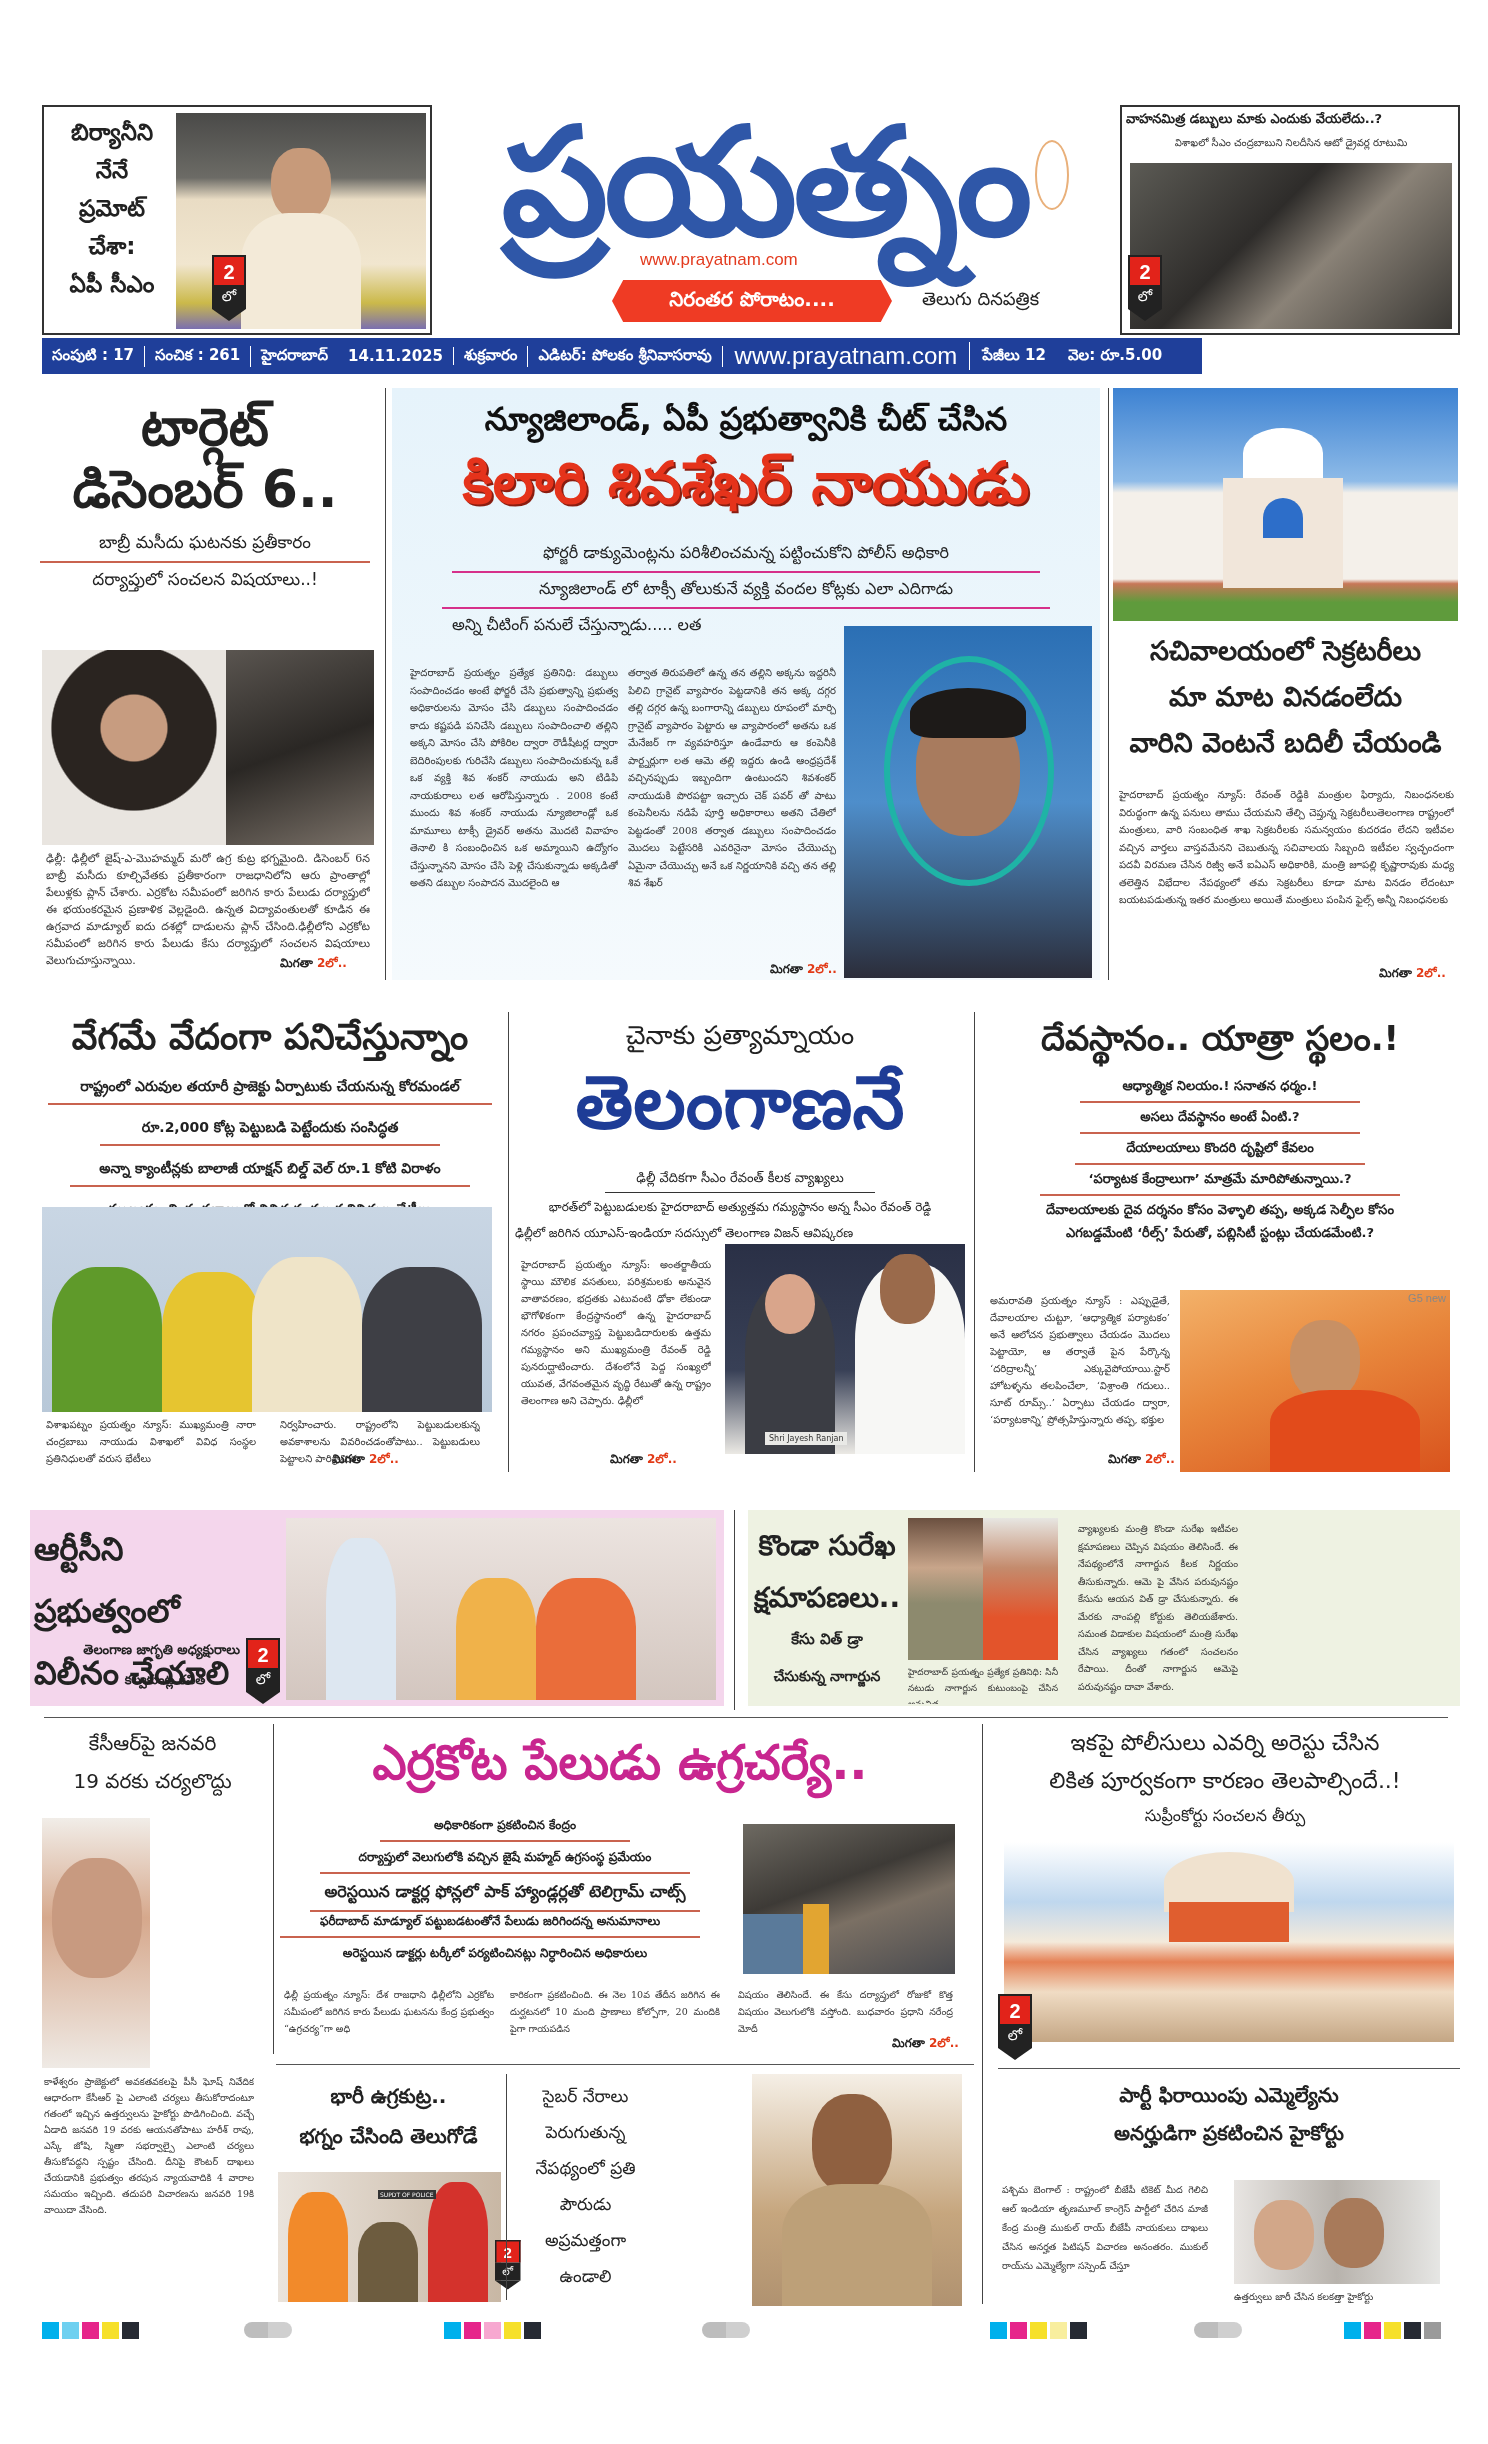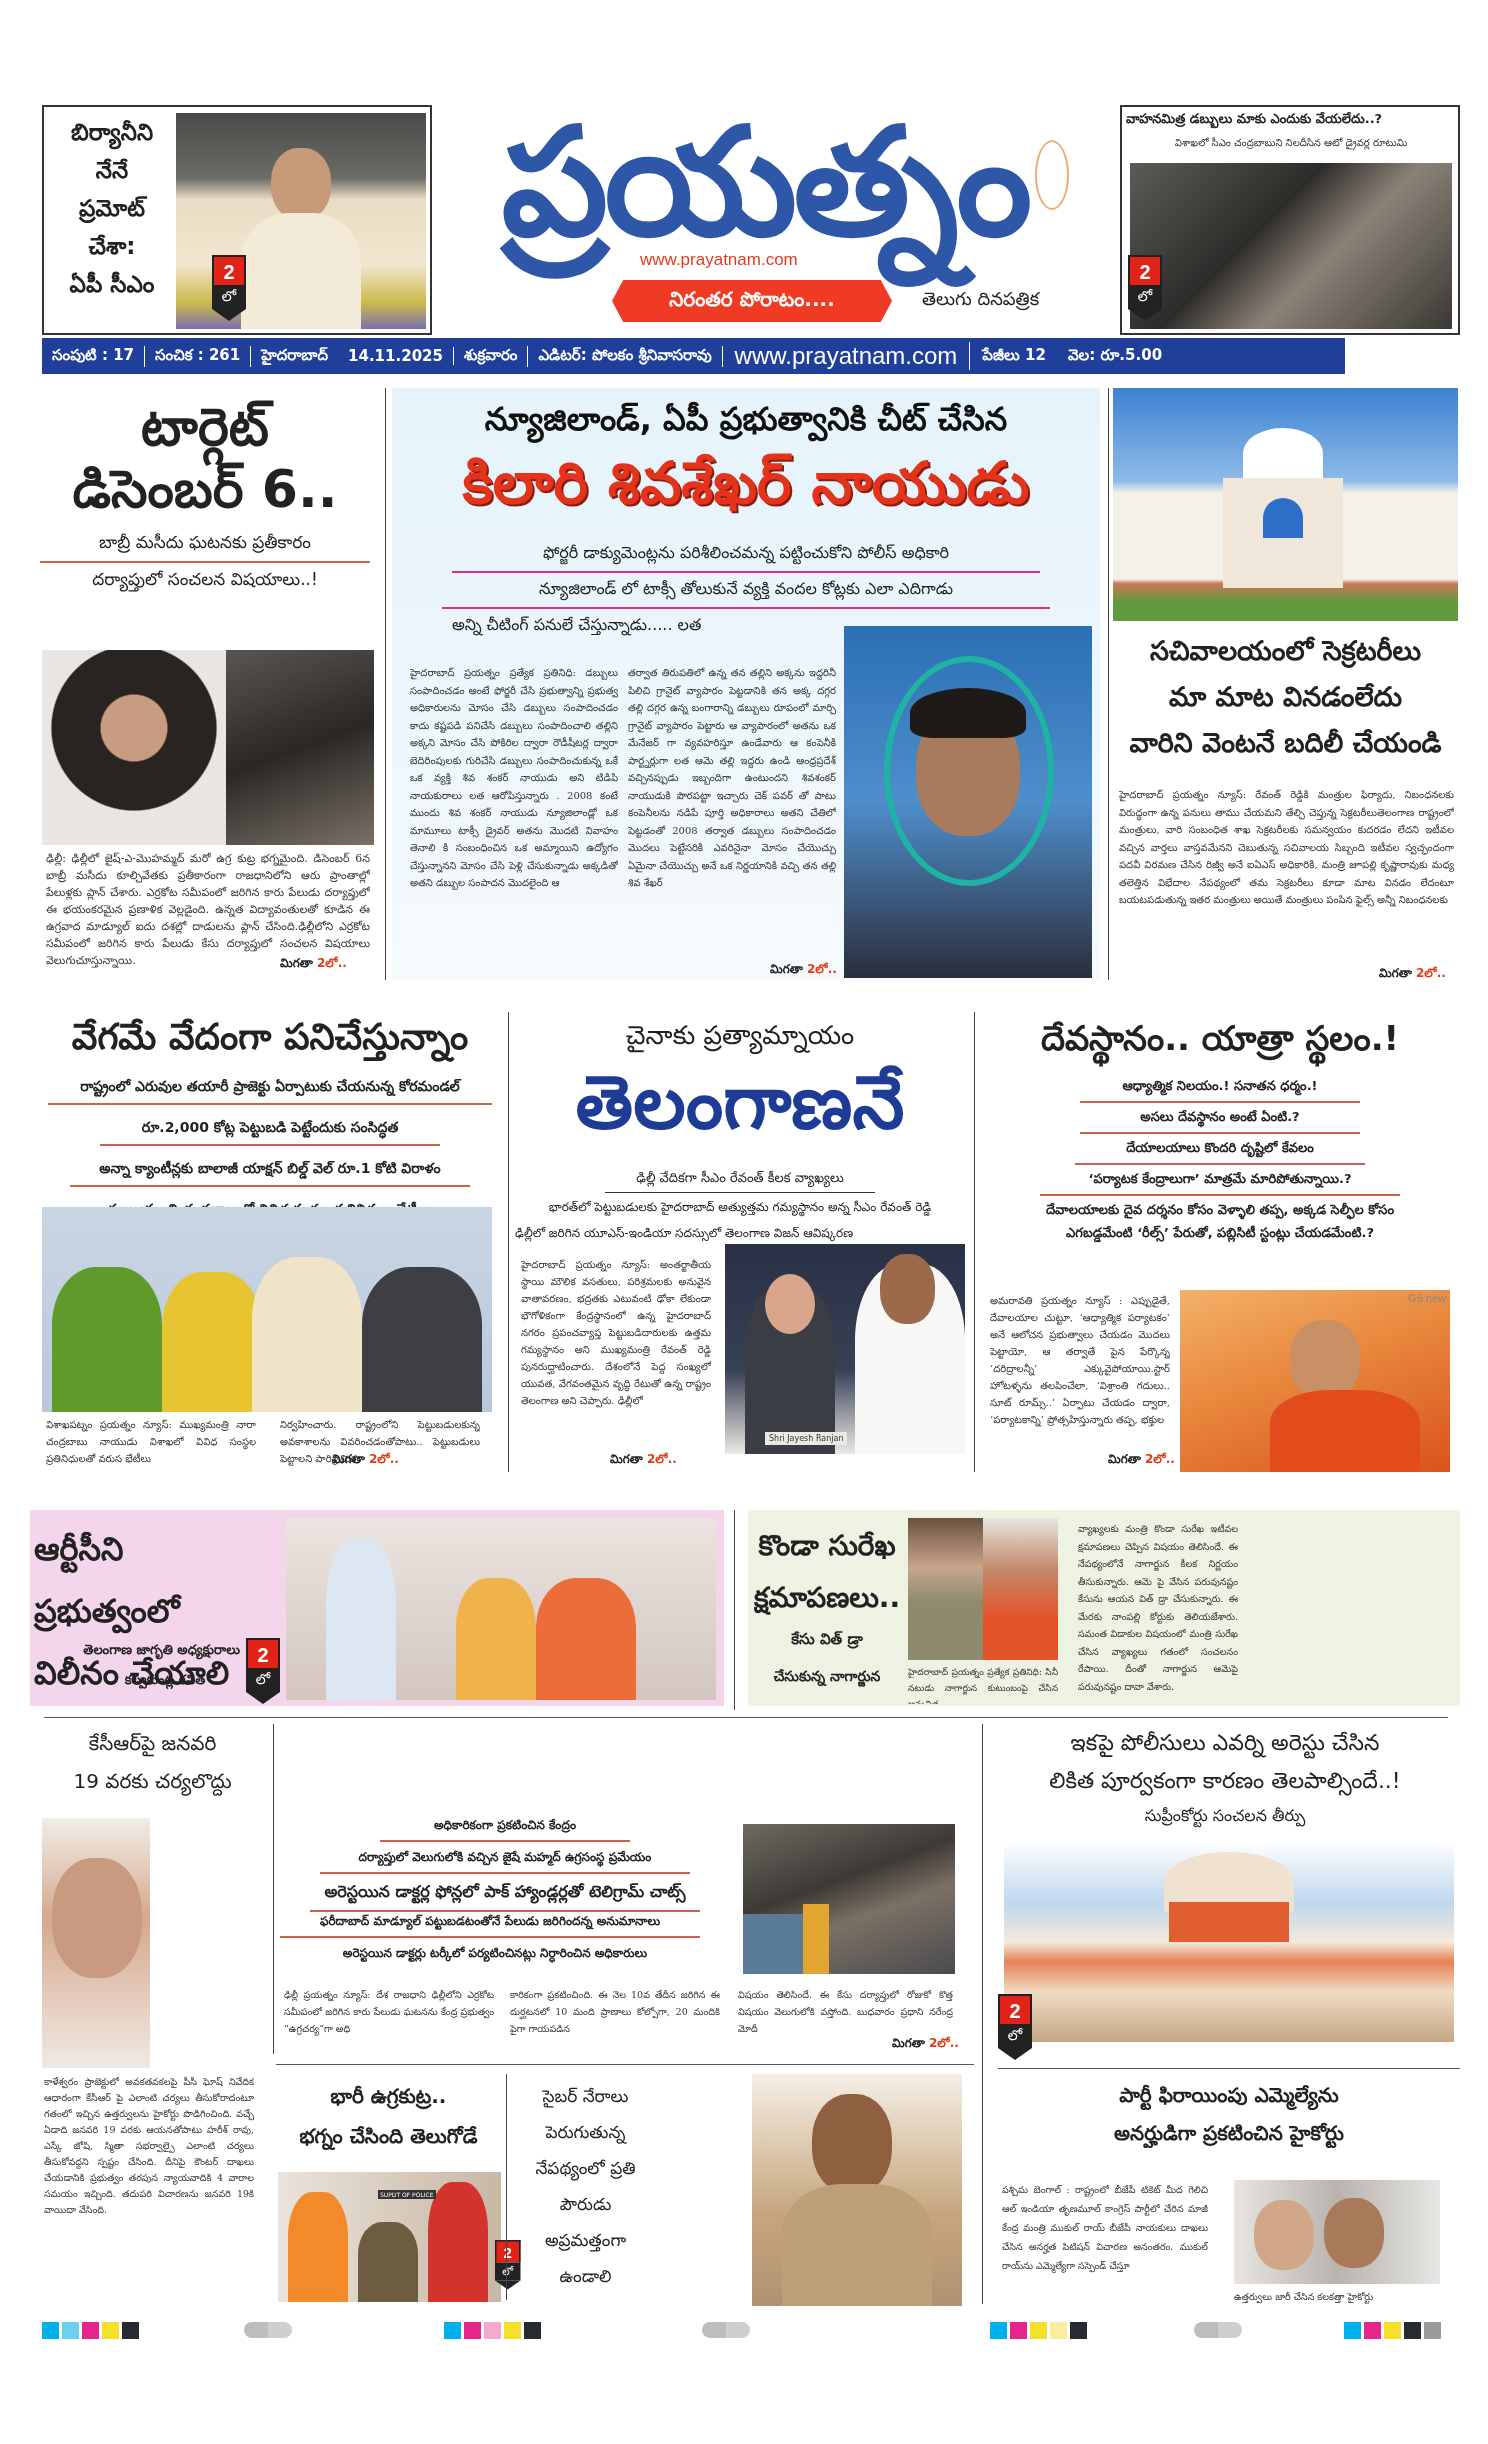--- a/index.html
+++ b/index.html
@@ -59,21 +59,21 @@
   <div class="abs" style="left:4px;top:4px;width:330px;font-size:13px;font-weight:bold;color:#222;white-space:nowrap;overflow:hidden">వాహనమిత్ర డబ్బులు మాకు ఎందుకు వేయలేదు..?</div>
   <div class="abs" style="left:4px;top:30px;width:330px;text-align:center;font-size:10px;color:#333">విశాఖలో సీఎం చంద్రబాబుని నిలదీసిన ఆటో డ్రైవర్ల రూటుమి</div>
   <div class="photo" style="left:8px;top:56px;width:322px;height:166px;background:linear-gradient(135deg,#5c5b55,#2e2c2a 40%,#8a8277 60%,#3b3935)"></div>
   <div class="badge2" style="left:6px;top:148px">
     <div class="top">2</div>
     <div class="bot">లో</div>
     <div class="tip"></div>
   </div>
 </div>
 
-<div class="abs" style="left:42px;top:338px;width:1303px;height:36px;background:#1f3f9a;display:flex;align-items:center;color:#fff;font-size:15px;font-weight:bold">
+<div class="abs" style="left:42px;top:338px;width:1160px;height:36px;background:#1f3f9a;display:flex;align-items:center;color:#fff;font-size:15px;font-weight:bold">
   <span style="padding:0 10px;border-right:1px solid #fff">సంపుటి : 17</span>
   <span style="padding:0 10px;border-right:1px solid #fff">సంచిక : 261</span>
   <span style="padding:0 10px">హైదరాబాద్</span>
   <span style="padding:0 10px;border-right:1px solid #fff">14.11.2025</span>
   <span style="padding:0 10px;border-right:1px solid #fff">శుక్రవారం</span>
   <span style="padding:0 10px;border-right:1px solid #fff">ఎడిటర్: పోలకం శ్రీనివాసరావు</span>
   <span style="padding:0 12px;font-size:24px;font-weight:normal;font-family:'Liberation Sans',sans-serif;border-right:1px solid #fff">www.prayatnam.com</span>
   <span style="padding:0 12px">పేజీలు 12</span>
   <span style="padding:0 10px">వెల: రూ.5.00</span>
 </div>
@@ -224,20 +224,21 @@
     <div>19 వరకు చర్యలొద్దు</div>
   </div>
   <div class="photo" style="left:2px;top:94px;width:108px;height:250px;background:linear-gradient(180deg,#f1ede8,#d6a88c 40%,#efeae5)">
     <div class="abs" style="left:10px;top:40px;width:90px;height:120px;background:#c89a80;border-radius:45%"></div>
   </div>
   <div class="body-text abs" style="left:4px;top:350px;width:210px;height:170px;overflow:hidden;font-size:9.5px;line-height:16px">కాళేశ్వరం ప్రాజెక్టులో అవకతవకలపై పీసీ ఘోష్ నివేదిక ఆధారంగా కేసీఆర్ పై ఎలాంటి చర్యలు తీసుకోరాదంటూ గతంలో ఇచ్చిన ఉత్తర్వులను హైకోర్టు పొడిగించింది. వచ్చే ఏడాది జనవరి 19 వరకు ఆయనతోపాటు హరీశ్ రావు, ఎస్కే జోషి, స్మితా సభర్వాల్పై ఎలాంటి చర్యలు తీసుకోవద్దని స్పష్టం చేసింది. దీనిపై కౌంటర్ దాఖలు చేయడానికి ప్రభుత్వం తరపున న్యాయవాదికి 4 వారాల సమయం ఇచ్చింది. తదుపరి విచారణను జనవరి 19కి వాయిదా వేసింది.</div>
 </div>
 <div class="vline" style="left:273px;top:1724px;height:330px"></div>
 
 <div class="abs" style="left:280px;top:1724px;width:680px;height:330px">
+  <div class="headline" style="font-size:48px;color:#c8268f;margin-top:10px">ఎర్రకోట పేలుడు ఉగ్రచర్యే..</div>
   <div class="sub-line" style="position:absolute;left:100px;top:88px;width:250px;font-size:12px;font-weight:bold">అధికారికంగా ప్రకటించిన కేంద్రం</div>
   <div class="sub-line" style="position:absolute;left:40px;top:120px;width:370px;font-size:12px;font-weight:bold">దర్యాప్తులో వెలుగులోకి వచ్చిన జైషే మహ్మద్ ఉగ్రసంస్థ ప్రమేయం</div>
   <div class="sub-line" style="position:absolute;left:30px;top:152px;width:390px;font-size:16px;font-weight:bold">అరెస్టయిన డాక్టర్ల ఫోన్లలో పాక్ హ్యాండ్లర్లతో టెలిగ్రామ్ చాట్స్</div>
   <div class="sub-line" style="position:absolute;left:0;top:184px;width:420px;font-size:12px;font-weight:bold;white-space:nowrap">ఫరీదాబాద్ మాడ్యూల్ పట్టుబడటంతోనే పేలుడు జరిగిందన్న అనుమానాలు</div>
   <div class="sub-line last" style="position:absolute;left:10px;top:216px;width:410px;font-size:12px;font-weight:bold">అరెస్టయిన డాక్టర్లు టర్కీలో పర్యటించినట్లు నిర్ధారించిన అధికారులు</div>
   <div class="photo" style="left:463px;top:100px;width:212px;height:150px;background:linear-gradient(160deg,#6e6a62,#3d3a36 40%,#7b7064 60%,#4a4b4f)">
     <div class="abs" style="left:0;top:90px;width:70px;height:60px;background:#5a7a9a"></div>
     <div class="abs" style="left:60px;top:80px;width:26px;height:70px;background:#e2a531"></div>
   </div>
   <div class="body-text abs" style="left:4px;top:262px;width:210px;height:60px;overflow:hidden;font-size:9.5px">ఢిల్లీ ప్రయత్నం న్యూస్: దేశ రాజధాని ఢిల్లీలోని ఎర్రకోట సమీపంలో జరిగిన కారు పేలుడు ఘటనను కేంద్ర ప్రభుత్వం “ఉగ్రచర్య”గా అధి</div>

